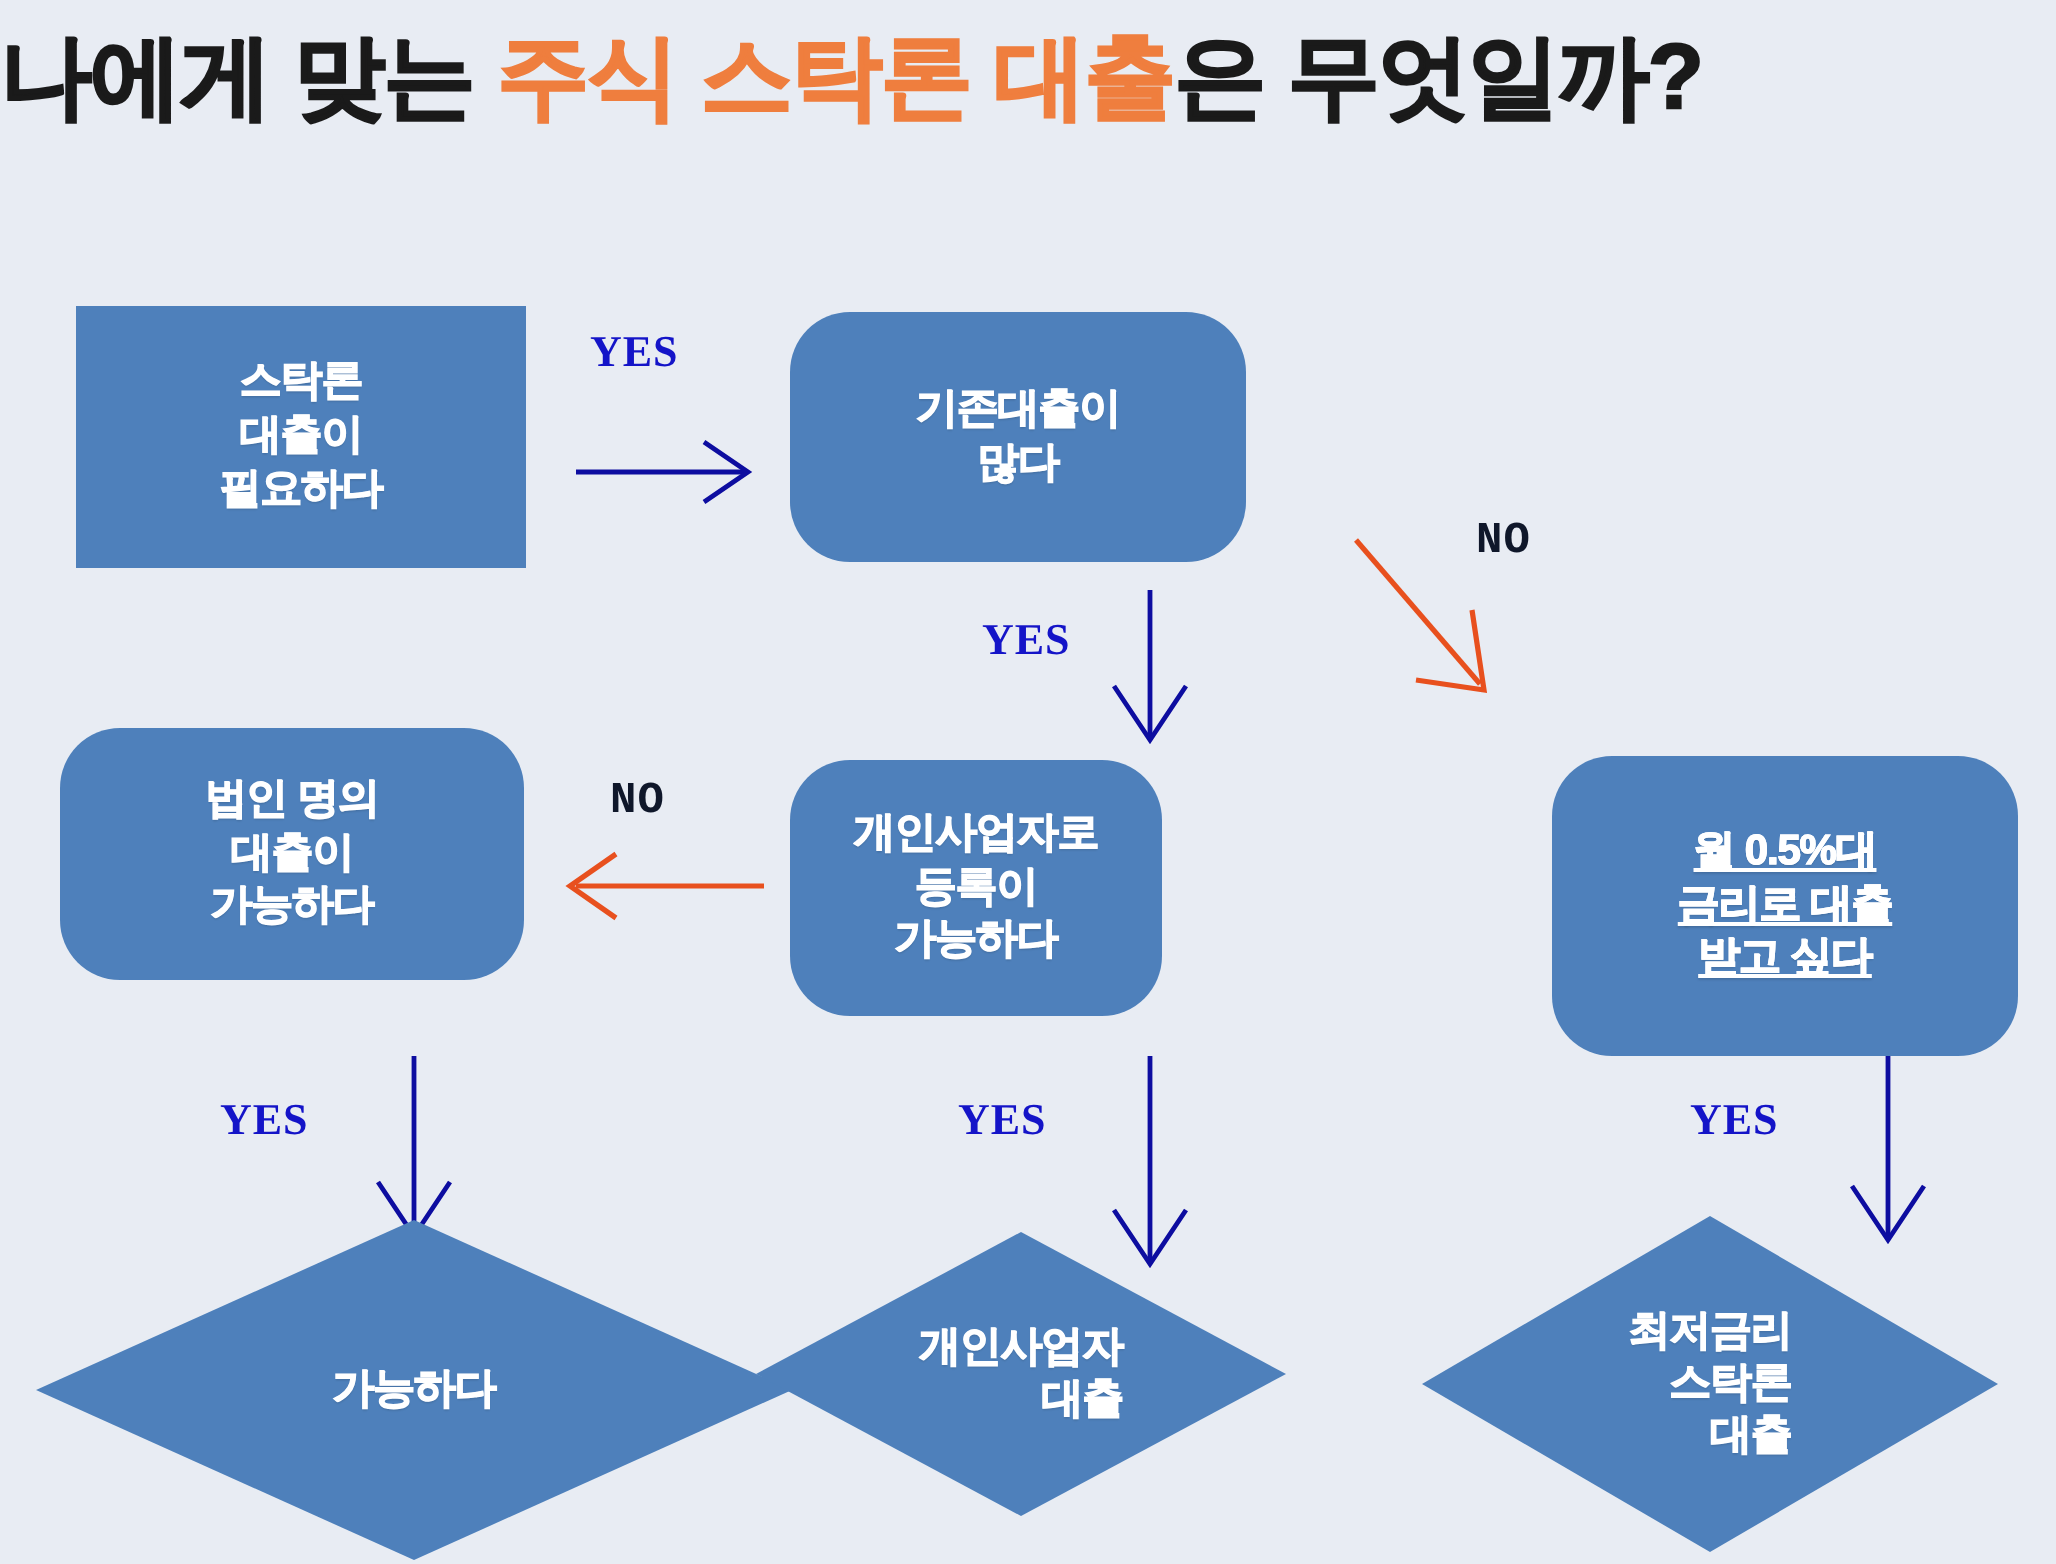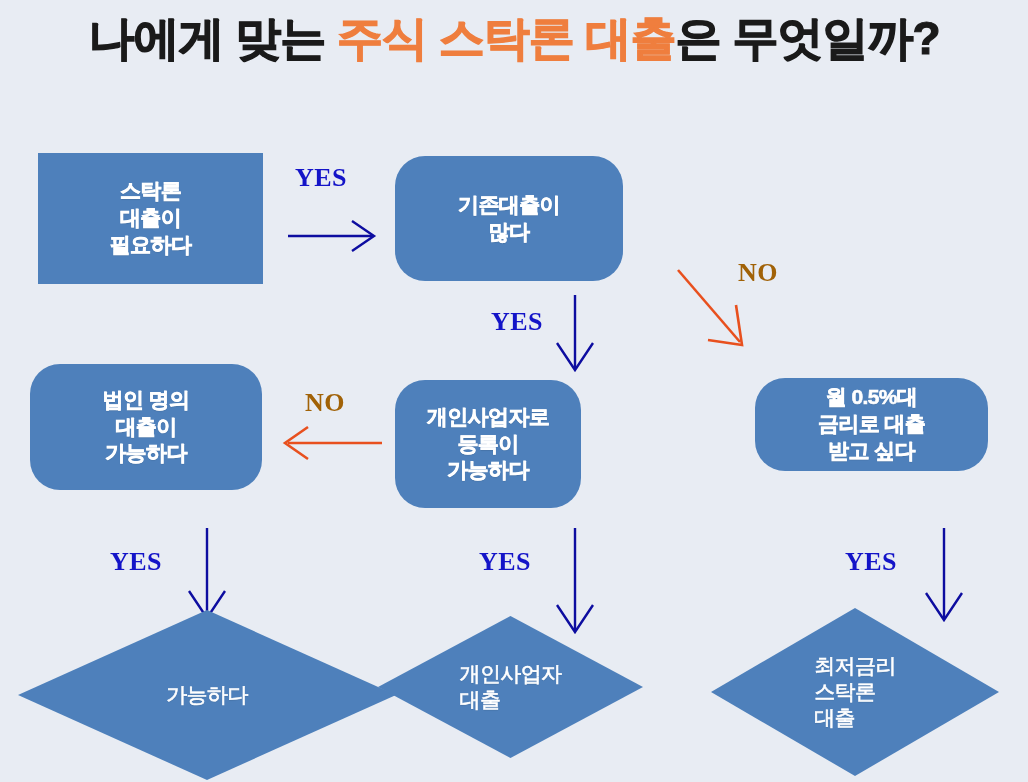--- a/index.html
+++ b/index.html
@@ -20,21 +20,21 @@
     position: relative;
     width: 1028px;
     height: 782px;
   }
 
   
   .title {
     position: absolute;
     left: 0;
     top: 8px;
-    width: 1028px;
+    width: 816px;
     text-align: center;
     font-size: 46px;
     font-weight: 900;
     letter-spacing: -1px;
     color: #1a1a1a;
     white-space: nowrap;
     font-family: "Liberation Sans", sans-serif;
     -webkit-text-stroke: 1.2px #1a1a1a;
   }
   .title .accent {
@@ -70,41 +70,41 @@
     inset: 0;
     background: #4e80bb;
     clip-path: polygon(50% 0%, 100% 50%, 50% 100%, 0% 50%);
   }
   .diamond-label {
     position: absolute;
     inset: 0;
     display: flex;
     align-items: center;
     justify-content: center;
-    text-align: left;
+    text-align: right;
     color: #ffffff;
-    font-weight: 400;
+    font-weight: 700;
     font-size: 21px;
     line-height: 1.25;
     letter-spacing: -0.6px;
     text-shadow: 0 1px 1px rgba(0,0,0,0.12);
     -webkit-text-stroke: 0.6px #ffffff;
   }
 
   
   .edge-label {
     position: absolute;
     font-family: "Liberation Serif", serif;
     font-weight: 700;
-    font-size: 26px;
+    font-size: 22px;
     letter-spacing: 0.5px;
     white-space: nowrap;
   }
   .edge-label.yes { color: #1414c8; }
-  .edge-label.no  { color: #a16207; }
+  .edge-label.no  { color: #0f172a; font-family: Liberation Mono, monospace; }
 
   
   #arrows {
     position: absolute;
     left: 0;
     top: 0;
     width: 1028px;
     height: 782px;
     pointer-events: none;
   }
@@ -169,21 +169,21 @@
   <div class="edge-label yes" style="left:845px; top:547px;">YES</div>
 
   <div class="node rect" style="left:38px; top:153px; width:225px; height:131px;">스탁론<br>대출이<br>필요하다</div>
 
   <div class="node round" style="left:395px; top:156px; width:228px; height:125px;">기존대출이<br>많다</div>
 
   <div class="node round" style="left:30px; top:364px; width:232px; height:126px;">법인 명의<br>대출이<br>가능하다</div>
 
   <div class="node round" style="left:395px; top:380px; width:186px; height:128px;">개인사업자로<br>등록이<br>가능하다</div>
 
-  <div class="node round" style="left:755px; top:378px; width:233px; height:93px;">월 0.5%대<br>금리로 대출<br>받고 싶다</div>
+  <div class="node round" style="left:776px; top:378px; width:233px; height:150px;text-decoration:underline;">월 0.5%대<br>금리로 대출<br>받고 싶다</div>
 
   <div class="diamond-wrap" style="left:18px; top:610px; width:378px; height:170px;">
     <div class="diamond-shape"></div>
     <div class="diamond-label">가능하다</div>
   </div>
 
   <div class="diamond-wrap" style="left:378px; top:616px; width:265px; height:142px;">
     <div class="diamond-shape"></div>
     <div class="diamond-label">개인사업자<br>대출</div>
   </div>

